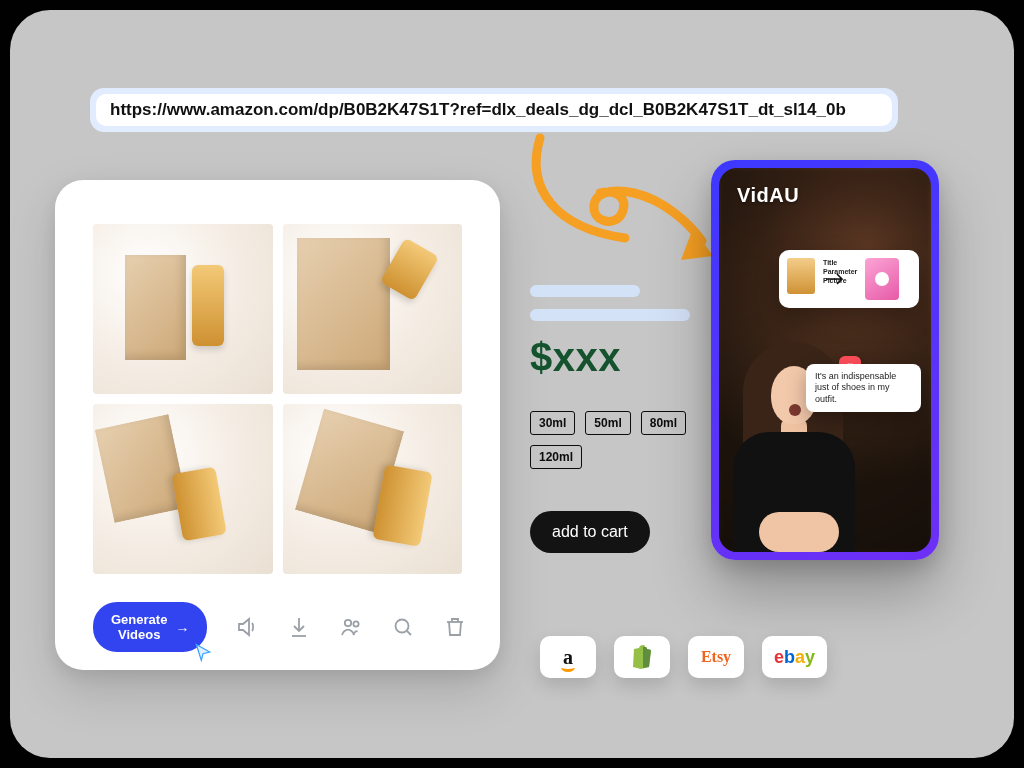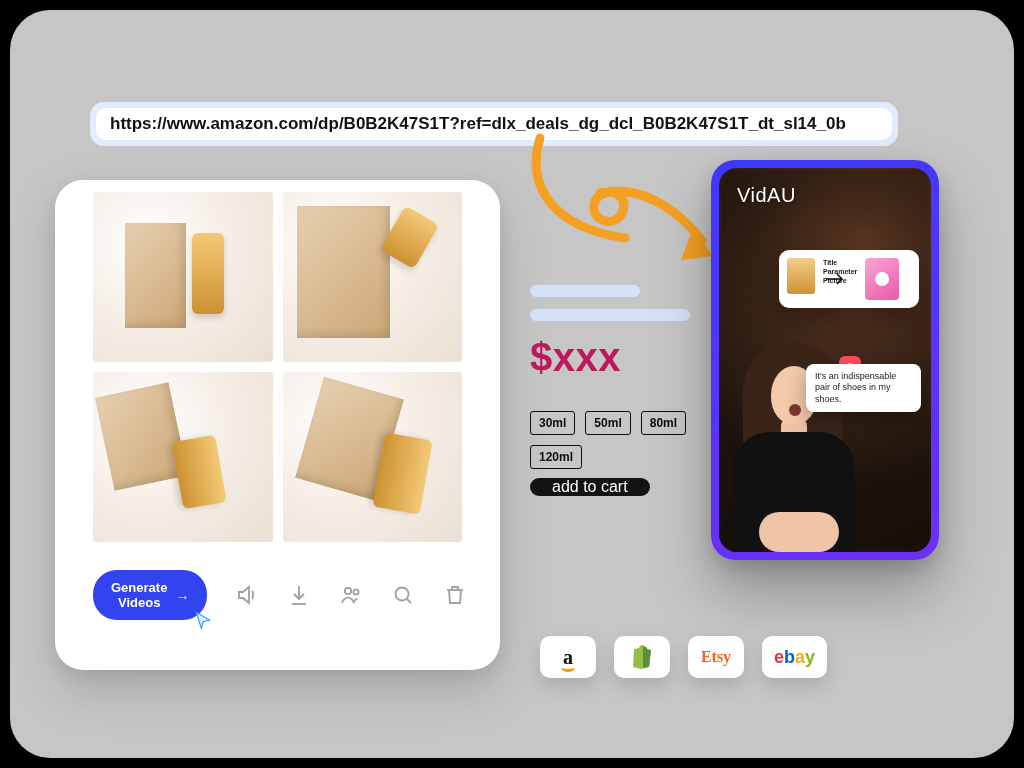--- a/index.html
+++ b/index.html
@@ -15,21 +15,21 @@
   .stage {
     position: absolute;
     top: 10px; left: 10px; right: 10px; bottom: 10px;
     background: #c6c6c6;
     border-radius: 40px;
   }
 
   
   .urlwrap {
     position: absolute;
-    top: 92px; left: 80px; width: 808px; height: 44px;
+    top: 78px; left: 80px; width: 808px; height: 44px;
     background: #e2ecff;
     border-radius: 14px;
     padding: 6px;
   }
   .urlinput {
     width: 100%; height: 100%;
     background: #fff;
     border: none;
     border-radius: 10px;
     padding: 0 14px;
@@ -41,21 +41,21 @@
   }
 
   
   .product-card {
     position: absolute;
     left: 45px; top: 170px;
     width: 445px; height: 490px;
     background: #fff;
     border-radius: 28px;
     box-shadow: 0 20px 50px rgba(0,0,0,.15), 0 6px 16px rgba(0,0,0,.08);
-    padding: 12px 38px 20px;
+    padding: 44px 38px 20px;
   }
   .gallery {
     display: grid;
     grid-template-columns: 1fr 1fr;
     grid-template-rows: 1fr 1fr;
     gap: 10px;
     width: 100%; height: 350px;
   }
   .thumb {
     background: #f1eeeb;
@@ -105,33 +105,33 @@
   .tool-icon svg { width:24px; height:24px; stroke:#9aa0a6; fill:none; stroke-width:1.8; }
 
   
   .summary {
     position:absolute;
     left: 520px; top: 275px;
     width: 165px;
   }
   .sk { height:12px; border-radius:6px; background:#d4e2f8; margin-bottom:12px; }
   .sk.a{width:110px;} .sk.b{width:160px;}
-  .price { font-size:40px; font-weight:800; color:#be185d; margin:14px 0 18px; letter-spacing:.5px; }
+  .price { font-size:40px; font-weight:800; color:#14532d; margin:14px 0 18px; letter-spacing:.5px; }
   .sizes { display:flex; flex-wrap:wrap; gap:10px;margin-top:31px; }
   .size-chip {
     border:1.5px solid #0c0c0c; color:#0c0c0c;
     background:transparent;
     font-size:12px; font-weight:700;
     padding:4px 8px; border-radius:3px;
     cursor:pointer;
   }
   .addcart {
-    margin-top:9px;
+    margin-top:42px;
     border:none; background:#131313; color:#fff;
-    padding:0 22px; border-radius:26px;
+    padding:12px 22px; border-radius:26px;
     font-size:16px; font-weight:500; cursor:pointer;
   }
 
   
   .swoosh {
     position:absolute;
     left:485px; top:118px;
     width:230px; height:150px;
     pointer-events:none;
   }
@@ -149,21 +149,21 @@
   .screen {
     width:100%; height:100%;
     border-radius:18px;
     background:
       radial-gradient(circle at 70% 20%, #7a4a2f 0%, #4a2e1d 30%, #23180f 70%);
     position:relative; overflow:hidden;
   }
   .screen-blur { position:absolute; inset:0; background: radial-gradient(circle at 50% 55%, rgba(0,0,0,0) 0%, rgba(0,0,0,.35) 80%); filter:blur(2px); }
   .brand {
     position:absolute; top:16px; left:18px;
-    color:#fff; font-weight:400; font-size:20px; letter-spacing:.5px;
+    color:#fff; font-weight:700; font-size:20px; letter-spacing:.5px;
     text-shadow:0 1px 3px rgba(0,0,0,.5);
   }
   .popcard {
     position:absolute; top:82px; right:12px;
     width:140px; background:#fff; border-radius:10px;
     padding:8px; box-shadow: 0 10px 24px rgba(0,0,0,.3);
     display:flex; gap:8px; font-size:7px; color:#222;
   }
   .popcard .mini{width:28px;height:36px;background:linear-gradient(#f4cd8a,#cf9234);border-radius:3px;}
   .popcard .mini2{width:34px;height:42px;background:linear-gradient(145deg,#fca5d6,#e65aa7);border-radius:4px;position:relative;flex-shrink:0;}
@@ -351,21 +351,21 @@
         <div class="torso"></div>
           <div class="arm"></div>
       </div>
 
       <div class="heart">
         <svg viewBox="0 0 24 24">
             <path d="M12 21s-8-5.2-8-11c0-2.8 2.2-5 5-5 1.8 0 3 1 3 1s1.2-1 3-1c2.8 0 5 2.2 5 5 0 5.8-8 11-8 11z"></path>
           </svg>
       </div>
 
-      <div class="quote">It's an indispensable pair of shoes in my shoes.</div>
+      <div class="quote">It's an indispensable just of shoes in my outfit.</div>
 
     </div>
   </div>
 
   <div class="badges">
     <div class="badge">
       <span class="amazon-a">a</span>
     </div>
     <div class="badge">
       <svg width="22" height="24" viewBox="0 0 22 24">

